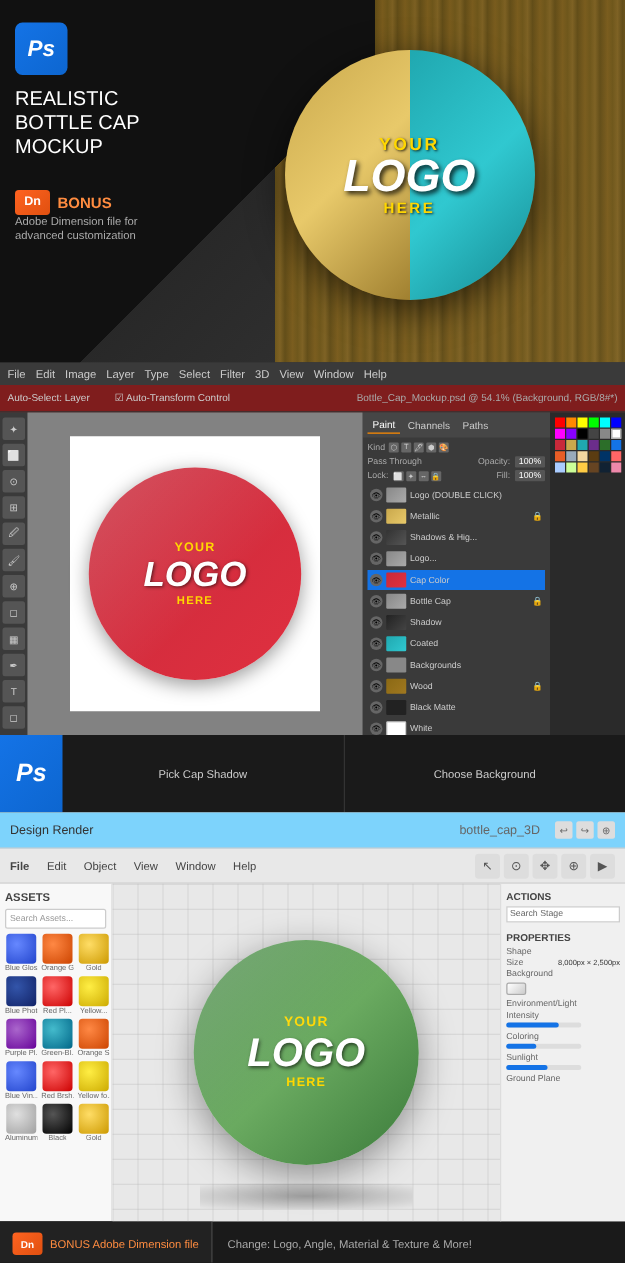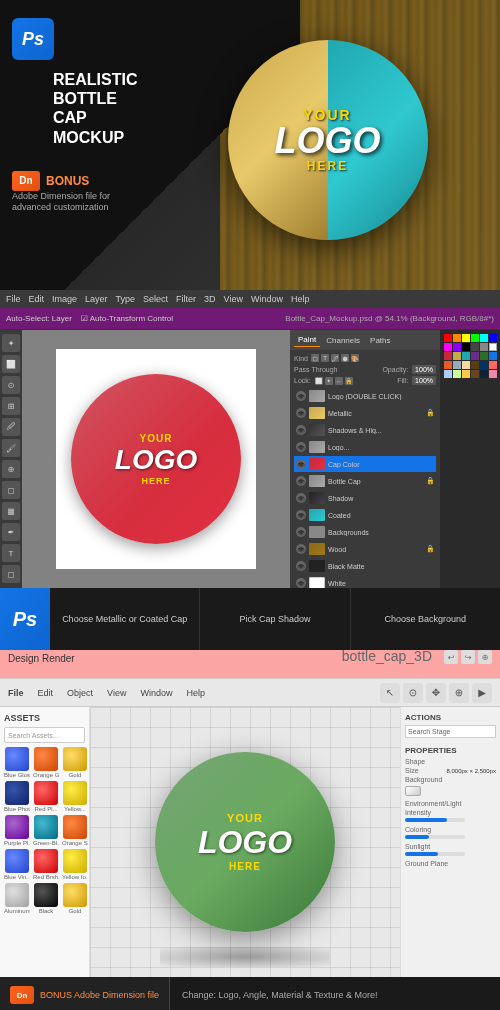--- a/index.html
+++ b/index.html
@@ -65,25 +65,24 @@
       align-items: center;
       justify-content: center;
       font-weight: 900;
       font-size: 18px;
       color: white;
       font-style: italic;
     }
 
     .product-title {
       font-size: 16px;
-      font-weight: 700;
+      font-weight: 400;
       color: white;
       line-height: 1.2;
       text-transform: uppercase;
-      margin-left: 41px;
     }
 
     .bonus-row {
       display: flex;
       align-items: center;
       gap: 6px;
       margin-top: 6px;
     }
 
     .dn-logo-box {
@@ -203,26 +202,26 @@
       gap: 8px;
     }
 
     .ps-menu-item {
       font-size: 9px;
       color: #ccc;
     }
 
     .ps-toolbar-bar {
       height: 22px;
-      background: #701a75;
+      background: #7f1d1d;
       border-bottom: 1px solid #333;
       display: flex;
       align-items: center;
       padding: 0 6px;
-      gap: 1px;
+      gap: 12px;
     }
 
     .ps-main-area {
       display: flex;
       height: calc(360px - 40px - 62px);
     }
 
     .ps-left-tools {
       width: 22px;
       background: #3a3a3a;
@@ -473,35 +472,35 @@
     
     .dn-section {
       width: 500px;
       height: 358px;
       background: #f0f0f0;
       position: relative;
     }
 
     .dn-titlebar {
       height: 24px;
-      background: #fca5a5;
-      display: flex;
-      align-items: flex-end;
+      background: #7dd3fc;
+      display: flex;
+      align-items: center;
       padding: 14px 8px;
       gap: 6px;
       border-bottom: 1px solid #ccc;
     }
 
     .dn-title-text {
       font-size: 10px;
       color: #333;
     }
 
     .dn-title-file {
-      font-size: 14px;
+      font-size: 10px;
       color: #666;
       margin-left: auto;
     }
 
     .dn-toolbar {
       height: 28px;
       background: #e8e8e8;
       border-bottom: 1px solid #ccc;
       display: flex;
       align-items: center;
@@ -993,23 +992,20 @@
           <div class="swatch" style="background:#112233;"></div>
           <div class="swatch" style="background:#EE88AA;"></div>
         </div>
       </div>
     </div>
   </div>
 
   <div class="ps-step-bar">
     <div class="ps-icon-box">Ps</div>
     <div class="step-items">
-      <div class="step-item">
-        <span class="step-label">Choose Metallic or Coated Cap</span>
-      </div>
       <div class="step-item step-active">
         <span class="step-label">Pick Cap Shadow</span>
       </div>
       <div class="step-item">
         <span class="step-label">Choose Background</span>
       </div>
     </div>
   </div>
 </div>
 

